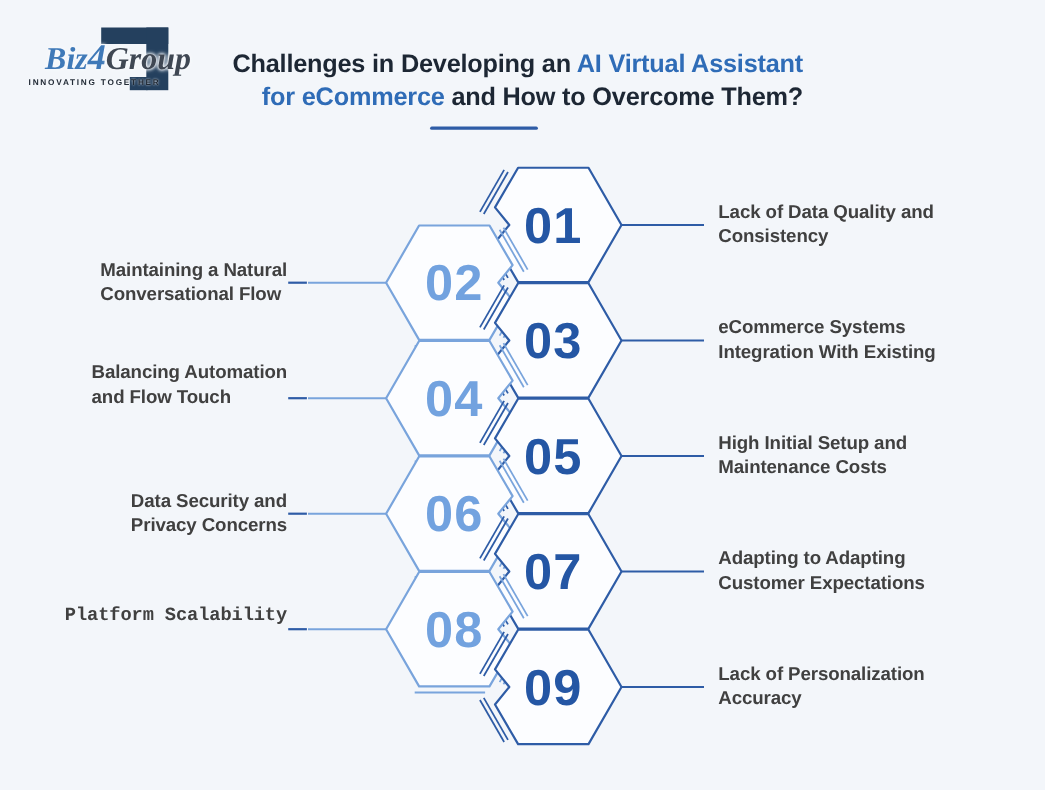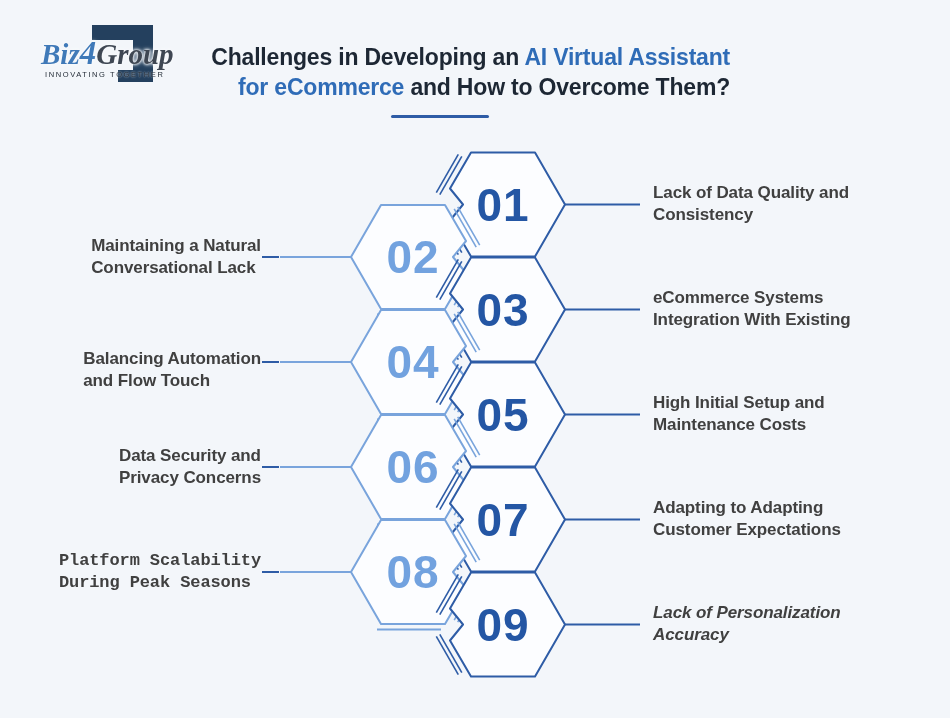--- a/index.html
+++ b/index.html
@@ -21,22 +21,22 @@
     position:absolute;left:5px;top:17px;white-space:nowrap;
     font-family:"Liberation Serif", serif;font-style:italic;font-weight:700;
     font-size:29px;line-height:32px;
     text-shadow:0 0 3px #f7f9fc,0 0 3px #f7f9fc,0 0 5px #f7f9fc;
     margin-left:16px;
   }
   .logo-biz{color:#3f79b8;}
   .logo-four{color:#3f79b8;font-size:33px;}
   .logo-group{color:#3f4753;}
   .logo-tagline{
-    position:absolute;left:25px;top:50px;
-    font-size:7.5px;font-weight:400;letter-spacing:1.6px;color:#222b36;
+    position:absolute;left:6px;top:50px;
+    font-size:7.5px;font-weight:700;letter-spacing:1.6px;color:#222b36;
     text-shadow:0 0 2px #f7f9fc;
     white-space:nowrap;
     text-align:right;
   }
 
   
   .title{
     position:absolute;left:150px;top:42px;width:580px;
     text-align:right;font-size:23px;font-weight:700;line-height:30px;
     color:#1d2734;letter-spacing:-0.2px;
@@ -54,26 +54,26 @@
   .challenge-label{
     position:absolute;
     font-size:17px;font-weight:700;line-height:22px;color:#404040;
     letter-spacing:-0.1px;white-space:nowrap;
   }
   .lab-right{text-align:left;}
   .lab-left{text-align:left;}
   .p0{left:653px;top:182px;}
   .p1{right:689px;top:235px;}
   .p2{left:653px;top:287px;}
-  .p3{right:689px;top:348px;}
+  .p3{right:689px;top:328px;}
   .p4{left:653px;top:392px;}
   .p5{right:689px;top:445px;}
   .p6{left:653px;top:497px;}
   .p7{right:689px;top:550px;font-family:Liberation Mono, monospace;}
-  .p8{left:653px;top:602px;font-style:italic;}
+  .p8{left:653px;top:602px;}
 </style>
 </head>
 <body>
 
 <div class="page">
 
   <div class="logo">
     <div class="bk bk-top"></div>
     <div class="bk bk-right"></div>
     <div class="bk bk-foot"></div>
@@ -178,21 +178,21 @@
         <text x="503" y="640.5" text-anchor="middle" font-family="&quot;Liberation Sans&quot;, sans-serif" font-size="46" font-weight="bold" letter-spacing="1" fill="#2456a4">09</text>
       </g>
     </svg>
 
   <div class="challenge-label lab-right p0">
     <div>Lack of Data Quality and</div>
     <div>Consistency</div>
   </div>
   <div class="challenge-label lab-left p1">
     <div>Maintaining a Natural</div>
-    <div>Conversational Lack</div>
+    <div>Conversational Flow</div>
   </div>
   <div class="challenge-label lab-right p2">
     <div>eCommerce Systems</div>
     <div>Integration With Existing</div>
   </div>
   <div class="challenge-label lab-left p3">
     <div>Balancing Automation</div>
     <div>and Flow Touch</div>
   </div>
   <div class="challenge-label lab-left p5">
@@ -202,20 +202,19 @@
   <div class="challenge-label lab-right p4">
     <div>High Initial Setup and</div>
     <div>Maintenance Costs</div>
   </div>
   <div class="challenge-label lab-right p6">
     <div>Adapting to Adapting</div>
     <div>Customer Expectations</div>
   </div>
   <div class="challenge-label lab-left p7">
     <div>Platform Scalability</div>
-    <div>During Peak Seasons</div>
   </div>
   <div class="challenge-label lab-right p8">
     <div>Lack of Personalization</div>
     <div>Accuracy</div>
   </div>
 
 </div>
 
 </body></html>

